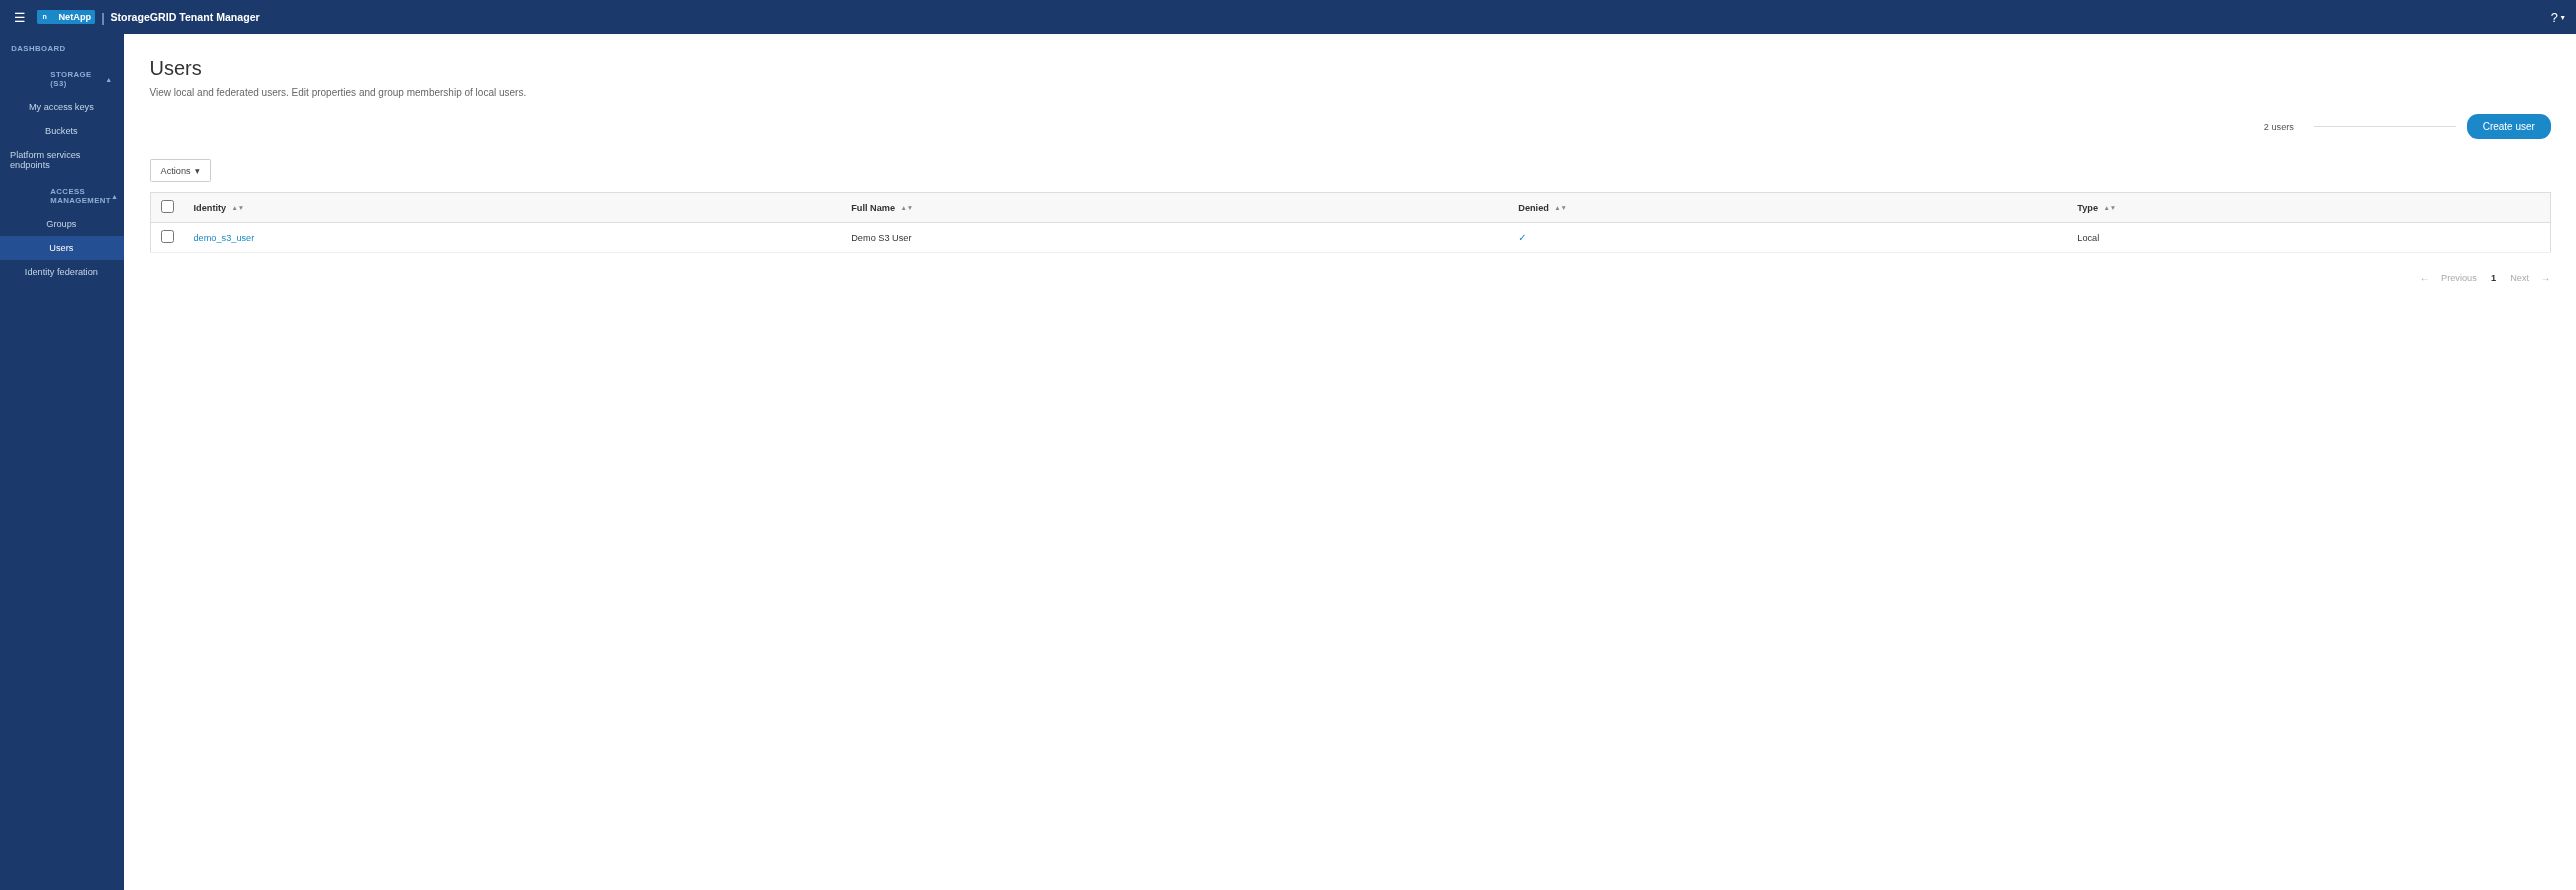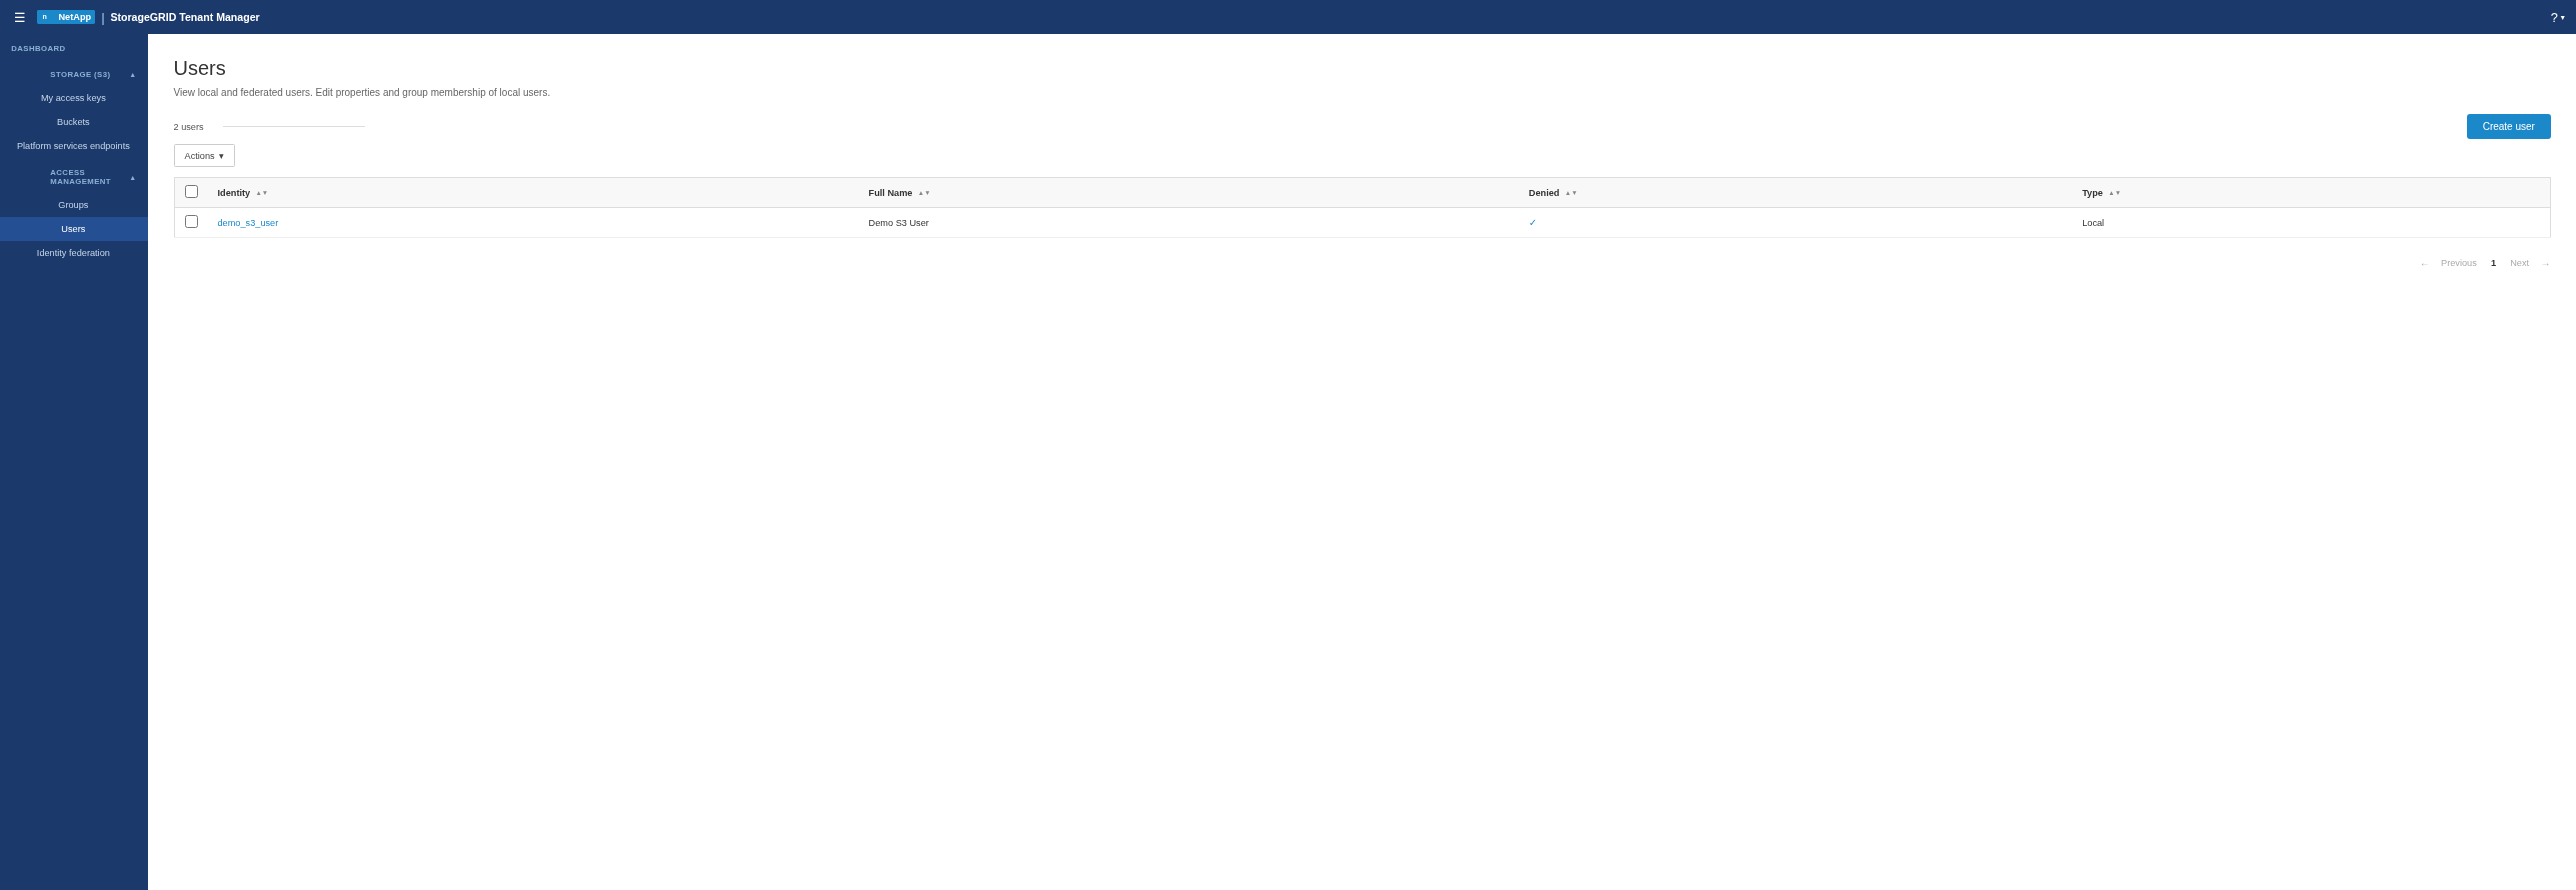--- a/index.html
+++ b/index.html
@@ -66,21 +66,21 @@
 
     
     .layout {
       display: flex;
       flex: 1;
       overflow: hidden;
     }
 
     
     .sidebar {
-      width: 148px;
+      width: 124px;
       background: #1b3a6b;
       flex-shrink: 0;
       overflow-y: auto;
       display: flex;
       flex-direction: column;
     }
     .sidebar-item {
       padding: 7px 11.3px;
       color: #c5d5e8;
       cursor: pointer;
@@ -138,22 +138,22 @@
     }
     .page-description {
       color: #666;
       font-size: 10px;
       margin-bottom: 16px;
     }
 
     .toolbar-row {
       display: flex;
       align-items: center;
-      justify-content: space-between;
-      margin-bottom: 5px;
+      justify-content: flex-end;
+      margin-bottom: 20px;
     }
     .users-count {
       color: #555;
       font-size: 9.2px;
       display: flex;
       align-items: center;
       gap: 8.5px;
     }
     .users-count-divider {
       flex: 1;
@@ -162,21 +162,21 @@
       margin: 0 11.3px;
       min-width: 142px;
     }
     .create-user-btn {
       background: #1b88c9;
       color: white;
       border: none;
       padding: 7px 15.6px;
       font-size: 10px;
       cursor: pointer;
-      border-radius: 3px;
+      border-radius: 11px;
       font-weight: 500;
       white-space: nowrap;
     }
 
     .actions-btn {
       background: white;
       border: 0.7px solid #ccc;
       padding: 5px 10px;
       font-size: 9.2px;
       cursor: pointer;

